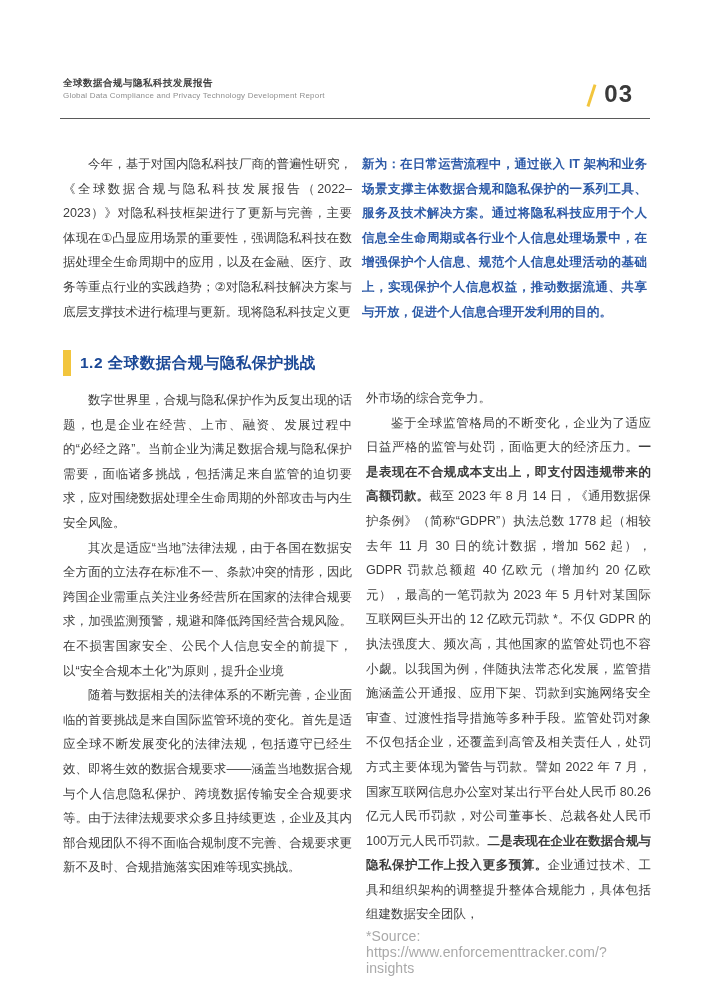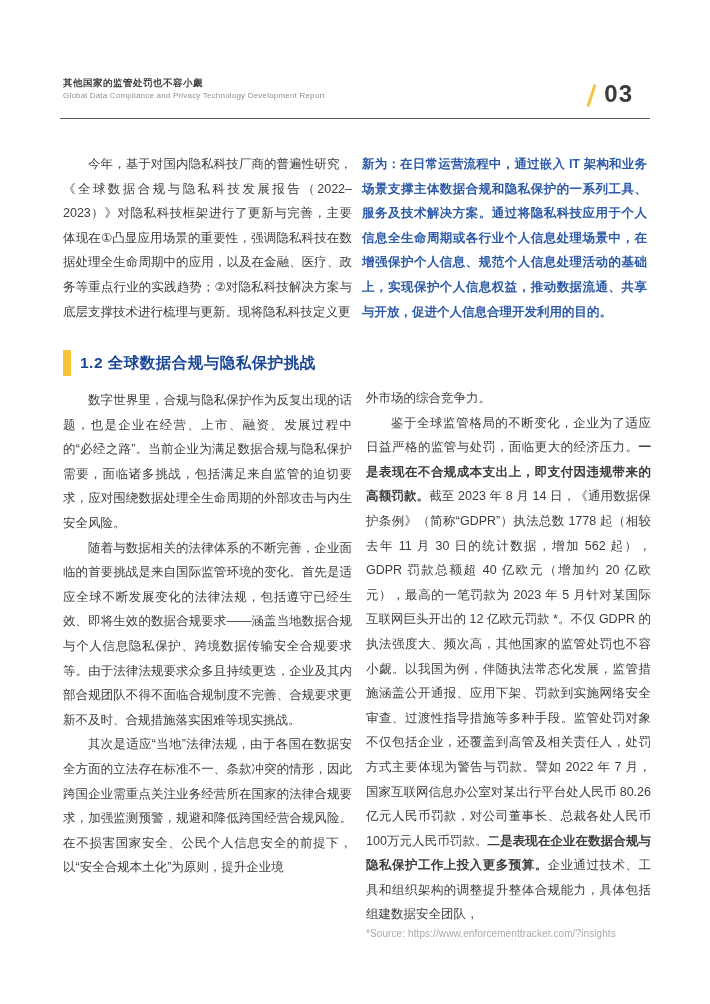--- a/index.html
+++ b/index.html
@@ -51,51 +51,51 @@
   }
   .section .bar{
     width:8px;height:26px;background:#f2c53d;margin-right:9px;flex:0 0 auto;
   }
   .section .title{
     font-size:15.5px;font-weight:bold;color:#1b4896;letter-spacing:.5px;
   }
   
   .footnote{
     position:absolute;left:366px;top:928px;width:285px;
-    font-size:10px;color:#a9a9a9;letter-spacing:.1px;
+    font-size:14px;color:#a9a9a9;letter-spacing:.1px;
   }
   b{font-weight:bold;}
 </style>
 </head>
 <body>
 
 <div class="page">
 
-  <div class="hdr-zh">其他国家的监管处罚也不容小觑</div>
+  <div class="hdr-zh">全球数据合规与隐私科技发展报告</div>
   <div class="hdr-en">Global Data Compliance and Privacy Technology Development Report</div>
   <div class="slash"></div>
   <div class="page-num">03</div>
   <div class="hdr-rule"></div>
 
   <div class="col intro-left">
     <p class="indent">今年，基于对国内隐私科技厂商的普遍性研究，《全球数据合规与隐私科技发展报告（2022–2023）》对隐私科技框架进行了更新与完善，主要体现在①凸显应用场景的重要性，强调隐私科技在数据处理全生命周期中的应用，以及在金融、医疗、政务等重点行业的实践趋势；②对隐私科技解决方案与底层支撑技术进行梳理与更新。现将隐私科技定义更</p>
   </div>
   <div class="col intro-right">
     <p class="blue">新为：在日常运营流程中，通过嵌入 IT 架构和业务场景支撑主体数据合规和隐私保护的一系列工具、服务及技术解决方案。通过将隐私科技应用于个人信息全生命周期或各行业个人信息处理场景中，在增强保护个人信息、规范个人信息处理活动的基础上，实现保护个人信息权益，推动数据流通、共享与开放，促进个人信息合理开发利用的目的。</p>
   </div>
 
   <div class="section">
     <div class="bar"></div>
     <div class="title">1.2 全球数据合规与隐私保护挑战</div>
   </div>
 
   <div class="col body-left">
     <p class="indent">数字世界里，合规与隐私保护作为反复出现的话题，也是企业在经营、上市、融资、发展过程中的“必经之路”。当前企业为满足数据合规与隐私保护需要，面临诸多挑战，包括满足来自监管的迫切要求，应对围绕数据处理全生命周期的外部攻击与内生安全风险。</p>
+    <p class="indent">其次是适应“当地”法律法规，由于各国在数据安全方面的立法存在标准不一、条款冲突的情形，因此跨国企业需重点关注业务经营所在国家的法律合规要求，加强监测预警，规避和降低跨国经营合规风险。在不损害国家安全、公民个人信息安全的前提下，以“安全合规本土化”为原则，提升企业境</p>
     <p class="indent">随着与数据相关的法律体系的不断完善，企业面临的首要挑战是来自国际监管环境的变化。首先是适应全球不断发展变化的法律法规，包括遵守已经生效、即将生效的数据合规要求——涵盖当地数据合规与个人信息隐私保护、跨境数据传输安全合规要求等。由于法律法规要求众多且持续更迭，企业及其内部合规团队不得不面临合规制度不完善、合规要求更新不及时、合规措施落实困难等现实挑战。</p>
-    <p class="indent">其次是适应“当地”法律法规，由于各国在数据安全方面的立法存在标准不一、条款冲突的情形，因此跨国企业需重点关注业务经营所在国家的法律合规要求，加强监测预警，规避和降低跨国经营合规风险。在不损害国家安全、公民个人信息安全的前提下，以“安全合规本土化”为原则，提升企业境</p>
   </div>
 
   <div class="col body-right">
     <p>外市场的综合竞争力。</p>
     <p class="indent"><span>鉴于全球监管格局的不断变化，企业为了适应日益严格的监管与处罚，面临更大的经济压力。</span><b>一是表现在不合规成本支出上，即支付因违规带来的高额罚款。</b><span>截至 2023 年 8 月 14 日，《通用数据保护条例》（简称“GDPR”）执法总数 1778 起（相较去年 11 月 30 日的统计数据，增加 562 起），GDPR 罚款总额超 40 亿欧元（增加约 20 亿欧元），最高的一笔罚款为 2023 年 5 月针对某国际互联网巨头开出的 12 亿欧元罚款 *。不仅 GDPR 的执法强度大、频次高，其他国家的监管处罚也不容小觑。以我国为例，伴随执法常态化发展，监管措施涵盖公开通报、应用下架、罚款到实施网络安全审查、过渡性指导措施等多种手段。监管处罚对象不仅包括企业，还覆盖到高管及相关责任人，处罚方式主要体现为警告与罚款。譬如 2022 年 7 月，国家互联网信息办公室对某出行平台处人民币 80.26 亿元人民币罚款，对公司董事长、总裁各处人民币100万元人民币罚款。</span><b>二是表现在企业在数据合规与隐私保护工作上投入更多预算。</b><span>企业通过技术、工具和组织架构的调整提升整体合规能力，具体包括组建数据安全团队，</span></p>
   </div>
 
   <div class="footnote">*Source: https://www.enforcementtracker.com/?insights</div>
 
 </div>

